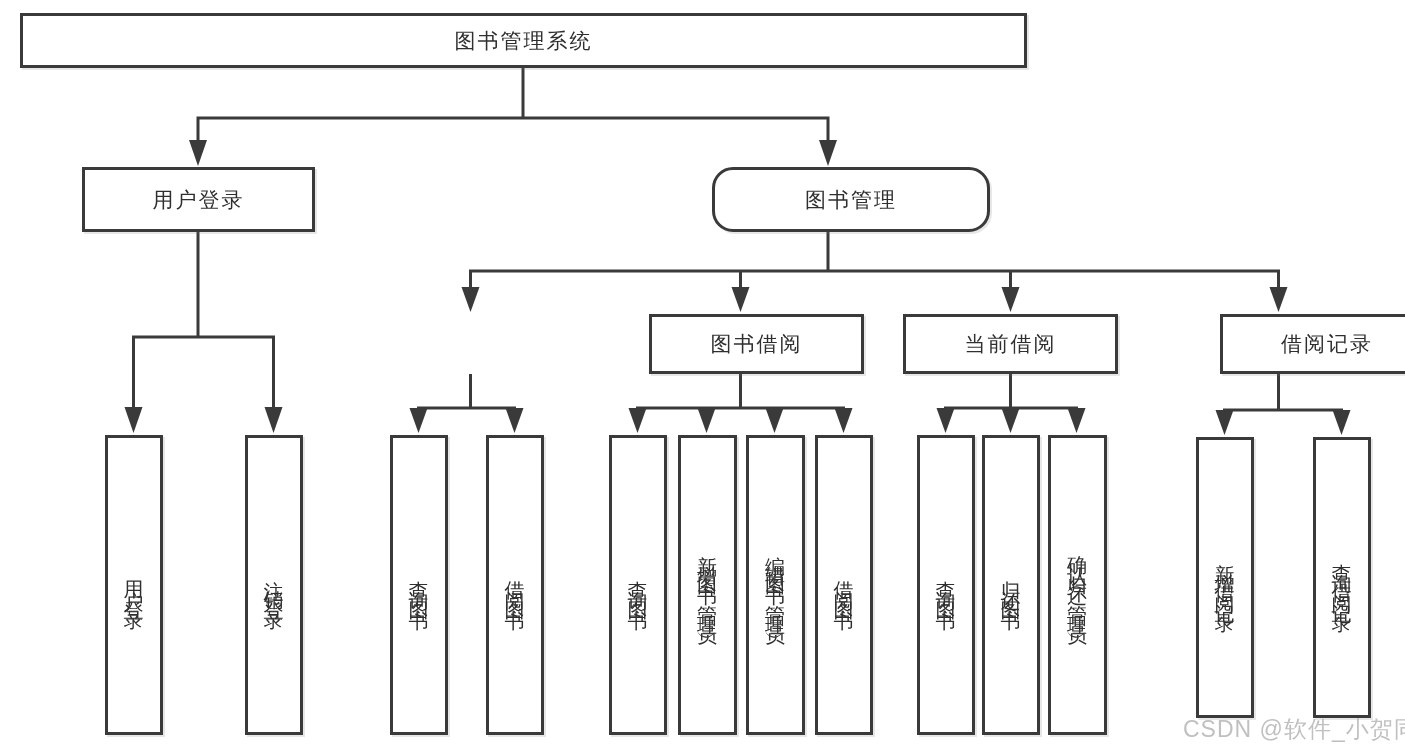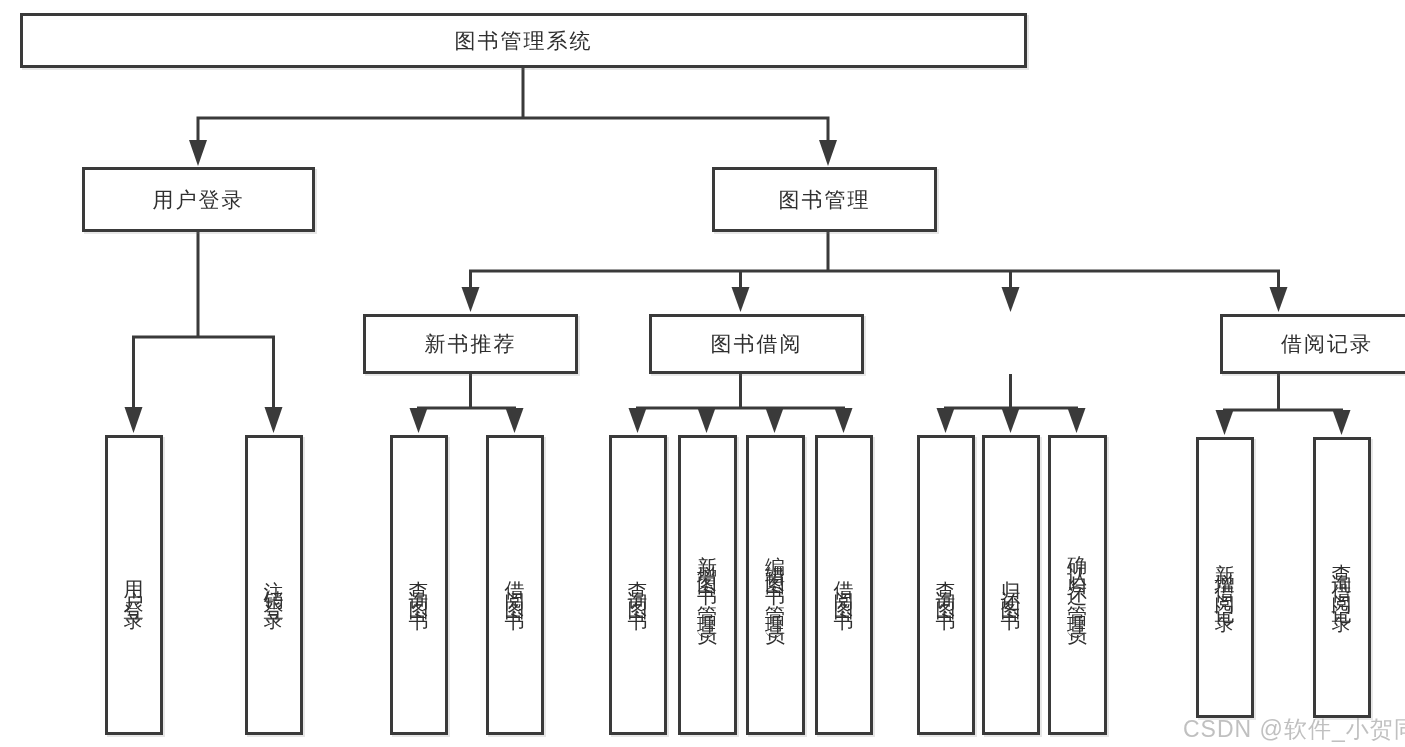--- a/index.html
+++ b/index.html
@@ -92,29 +92,29 @@
     </g>
   </svg>
 
   <div class="node" style="left:20px; top:13px; width:1007px; height:55px;">
     <span class="h-label">图书管理系统</span>
   </div>
 
   <div class="node" style="left:82px; top:167px; width:233px; height:65px;">
     <span class="h-label">用户登录</span>
   </div>
-  <div class="node" style="left:712px; top:167px; width:225px; height:65px;">
+  <div class="node" style="left:712px; top:167px; width:278px; height:65px;border-radius:21px;">
     <span class="h-label">图书管理</span>
   </div>
 
-  <div class="node" style="left:363px; top:314px; width:215px; height:60px;">
-    <span class="h-label">新书推荐</span>
-  </div>
   <div class="node" style="left:633px; top:314px; width:215px; height:60px;margin-left:16px;">
     <span class="h-label">图书借阅</span>
+  </div>
+  <div class="node" style="left:903px; top:314px; width:215px; height:60px;">
+    <span class="h-label">当前借阅</span>
   </div>
   <div class="node" style="left:1172px; top:314px; width:214px; height:60px;margin-left:48px;">
     <span class="h-label">借阅记录</span>
   </div>
 
   <div class="node" style="left:105px; top:435px; width:58px; height:300px;">
     <span class="v-label">用户登录</span>
   </div>
   <div class="node" style="left:245px; top:435px; width:58px; height:300px;">
     <span class="v-label">注销登录</span>

